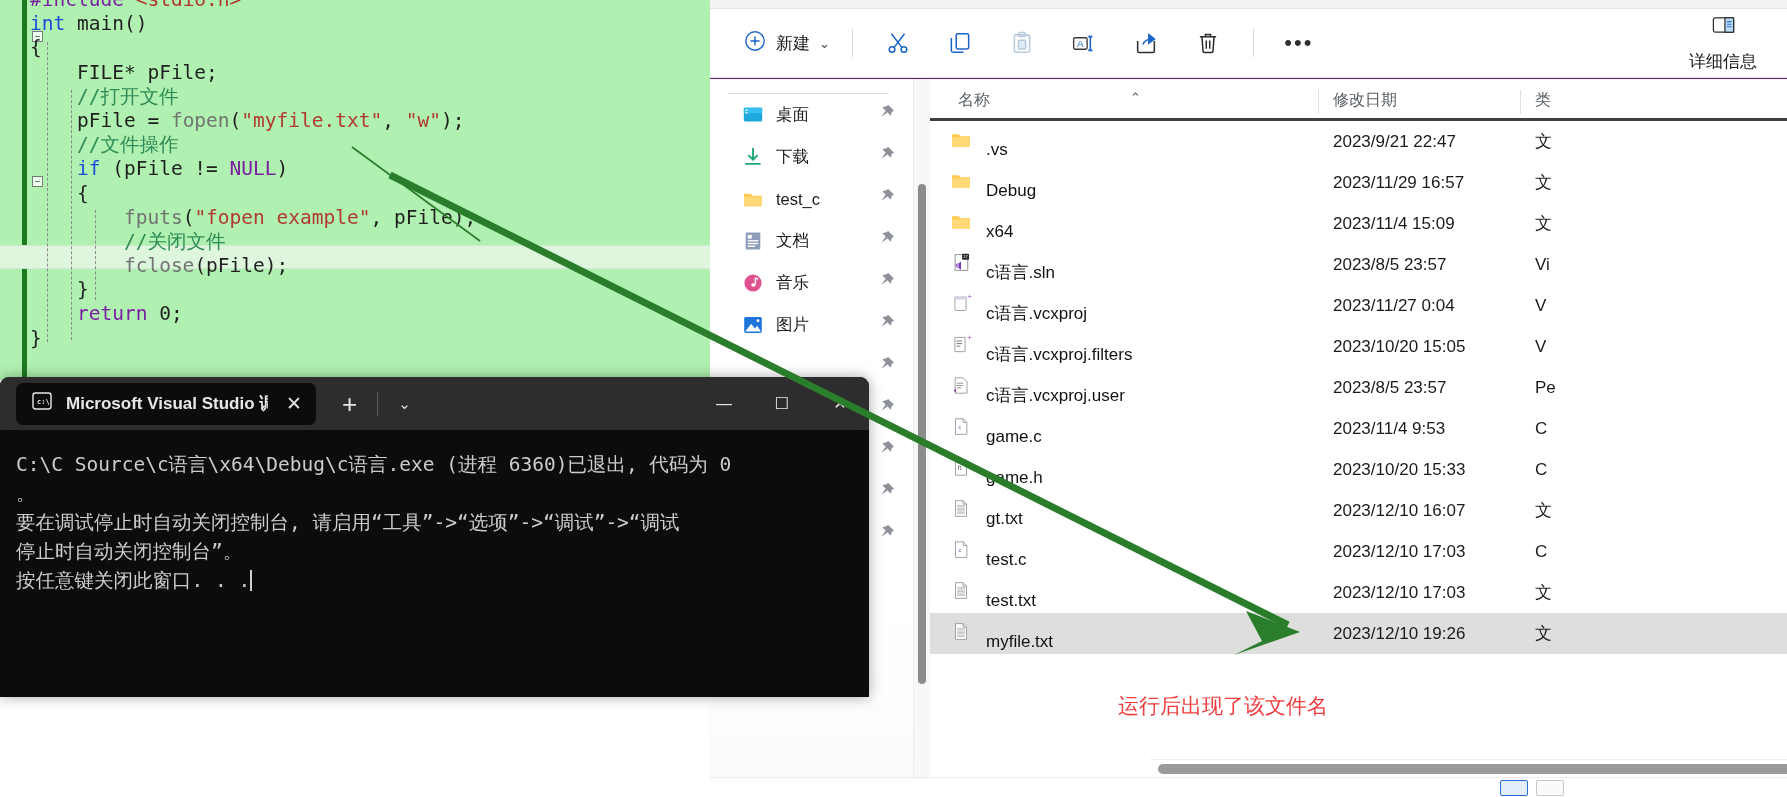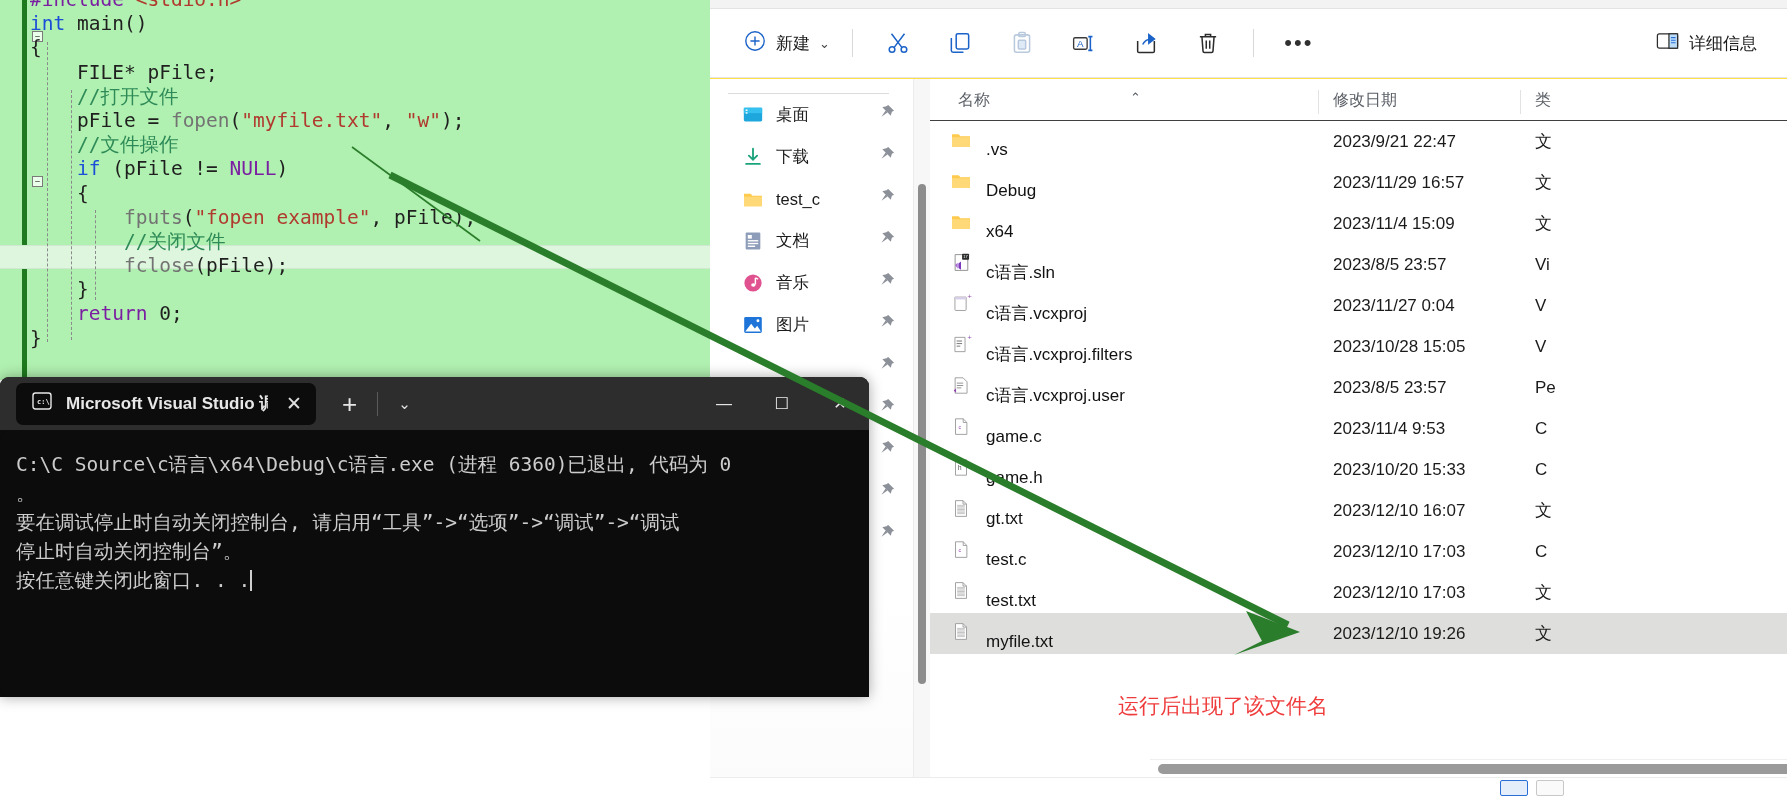--- a/index.html
+++ b/index.html
@@ -50,21 +50,21 @@
     font-family: "DejaVu Sans Mono", monospace;
   }
   .guide {
     position: absolute; width: 0; border-left: 1px dashed #8a8a8a;
   }
 
   
   .explorer {
     position: absolute; left: 710px; top: 0;
     width: 1077px; height: 797px;
-    background: #fde047;
+    background: #701a75;
   }
   .exp-topstrip {
     position: absolute; left: 0; top: 0; width: 1077px; height: 9px;
     background: #f3f3f3; border-bottom: 1px solid #e3e3e3;
   }
   .toolbar {
     position: absolute; left: 0; top: 9px; width: 1077px; height: 69px;
     background: #ffffff;
     border-bottom: 1px solid #e6e6e6;
     display: flex; align-items: center;
@@ -78,21 +78,21 @@
     width: 1px; height: 28px; background: #d9d9d9; margin: 0 14px;
   }
   .tb-btn {
     width: 46px; height: 40px; display: flex; align-items: center; justify-content: center;
     border-radius: 4px; margin: 0 8px;
   }
   .tb-right {
     margin-left: auto; margin-right: 22px;
     display: flex; align-items: center; gap: 9px;
     font-size: 17px; color: #1a1a1a;
-    padding: 6px 8px; border-radius: 4px;
+    padding: 6px 8px; border-radius: 4px; flex-direction: column;
   }
   .ellipsis-dots { font-size: 22px; letter-spacing: 2px; color: #303030; line-height: 10px; }
 
   
   .navpane {
     position: absolute; left: 0; top: 79px; width: 204px; bottom: 0;
     background: linear-gradient(to bottom, #ffffff 0%, #ffffff 72%, #fbfbfb 100%);
     border-right: 1px solid #ececec;
     overflow: hidden;
   }
@@ -121,21 +121,21 @@
     background: #8c8c8c; border-radius: 4px;
   }
 
   
   .filepane {
     position: absolute; left: 220px; top: 79px; right: 0; bottom: 0;
     background: #ffffff;
   }
   .col-header {
     position: relative; height: 42px;
-    border-bottom: 1px solid #404040;
+    border-bottom: 3px solid #404040;
     font-size: 16px; color: #5a5f66;
   }
   .col-header > div { position: absolute; top: 11px; }
   .ch-name { left: 28px; }
   .ch-date { left: 403px; }
   .ch-type { left: 605px; }
   .col-div {
     position: absolute; top: 9px; width: 1px; height: 24px; background: #e2e2e2;
   }
   .sort-caret {
@@ -511,21 +511,21 @@
             <span class="fr-date">2023/11/27 0:04</span>
             <span class="fr-type">V</span>
           </div>
           <div class="filerow">
             <span class="fr-icon"><svg width="22" height="22" viewBox="0 0 24 24">
                 <path d="M5.4 4.2h11v15.6H5.4z" fill="#fff" stroke="#9a9a9a" stroke-width="1"></path>
                 <path d="M7.2 8.2h6M7.2 11h6M7.2 13.8h4" stroke="#6b6b6b" stroke-width="1"></path>
                 <text x="19" y="7" font-size="7" fill="#8e44ad" font-family="Liberation Sans, sans-serif">++</text>
               </svg></span>
             <span class="fr-name">c语言.vcxproj.filters</span>
-            <span class="fr-date">2023/10/28 15:05</span>
+            <span class="fr-date">2023/10/20 15:05</span>
             <span class="fr-type">V</span>
           </div>
           <div class="filerow">
             <span class="fr-icon"><svg width="22" height="22" viewBox="0 0 24 24">
                 <path d="M5.6 3.6h8.6l4.4 4.4v12.4H5.6z" fill="#fff" stroke="#9a9a9a" stroke-width="1"></path>
                 <path d="M7.4 9.4h7M7.4 12h7M7.4 14.6h5" stroke="#8a8a8a" stroke-width="1"></path>
                 <path d="M4 17.4 6.6 15.4v4.4z" fill="#8e44ad"></path>
               </svg></span>
             <span class="fr-name">c语言.vcxproj.user</span>
             <span class="fr-date">2023/8/5 23:57</span>

